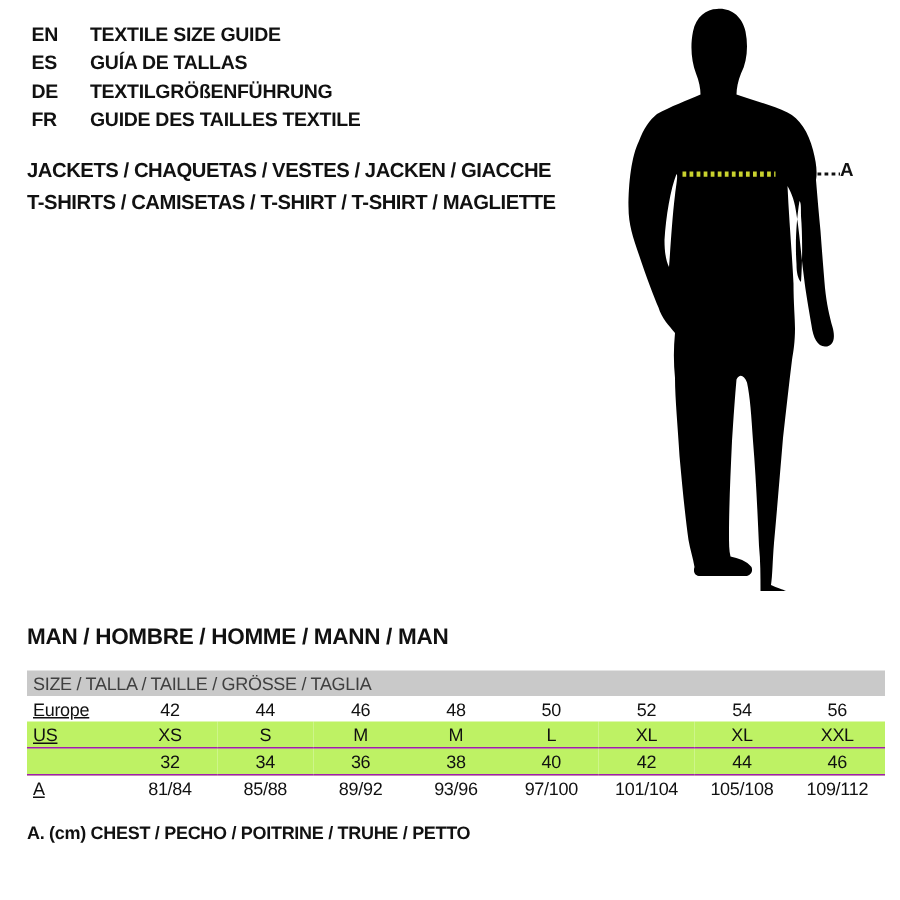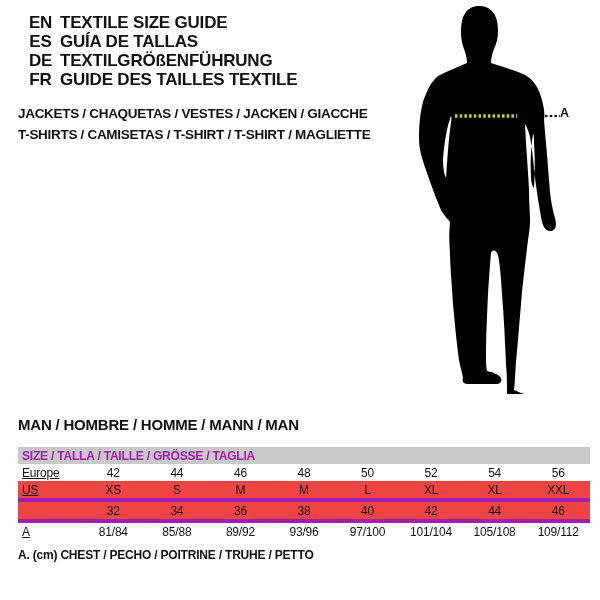--- a/index.html
+++ b/index.html
@@ -2,37 +2,37 @@
 <html><head>
 <meta charset="utf-8">
 <style>
   html,body{margin:0;padding:0;}
   body{
     width:600px;height:600px;position:relative;background:#ffffff;
     font-family:"Liberation Sans", sans-serif;color:#111;overflow:hidden;
   }
   
   .lang-list{position:absolute;left:21px;top:13px;}
-  .lang-row{display:flex;height:19px;line-height:19px;font-size:17px;font-weight:bold;letter-spacing:-0.2px;text-align:center;}
+  .lang-row{display:flex;height:19px;line-height:19px;font-size:13px;font-weight:bold;letter-spacing:-0.2px;}
   .lang-code{width:39px;flex:0 0 39px;}
   
   .categories{position:absolute;left:18px;top:103px;}
   .cat-line{font-size:13.5px;font-weight:bold;line-height:21px;letter-spacing:-0.3px;white-space:nowrap;}
   
   .figure-wrap{position:absolute;left:412px;top:4px;width:152px;height:392px;}
   .measure-label{position:absolute;left:560px;top:106px;font-size:12.5px;font-weight:600;}
   
   .section-title{position:absolute;left:18px;top:416px;font-size:15px;font-weight:bold;letter-spacing:-0.2px;text-align:right;}
   
   .size-table{position:absolute;left:18px;top:447px;width:572px;border-collapse:collapse;table-layout:fixed;}
   .size-table td{font-size:12px;height:17px;padding:0;vertical-align:middle;letter-spacing:-0.2px;}
-  .size-table .hdr td{background:#c9c9c9;text-align:left;padding-left:4px;color:#a21caf;font-weight:bold;}
+  .size-table .hdr td{background:#c9c9c9;text-align:left;padding-left:4px;color:#404040;}
   .size-table td.lbl{text-align:left;padding-left:4px;width:56px;text-decoration:underline;}
   .size-table td.val{text-align:center;}
-  .size-table tr.striped td{background:#ef4444;border-bottom:4px solid #a21caf;}
+  .size-table tr.striped td{background:#bef264;border-bottom:1px solid #a21caf;}
   
   .footnote{position:absolute;left:18px;top:548px;font-size:12px;font-weight:bold;letter-spacing:-0.2px;}
 </style>
 </head>
 <body>
 
 <div class="lang-list">
   <div class="lang-row">
     <span class="lang-code">EN</span>
     <span class="lang-label">TEXTILE SIZE GUIDE</span>

